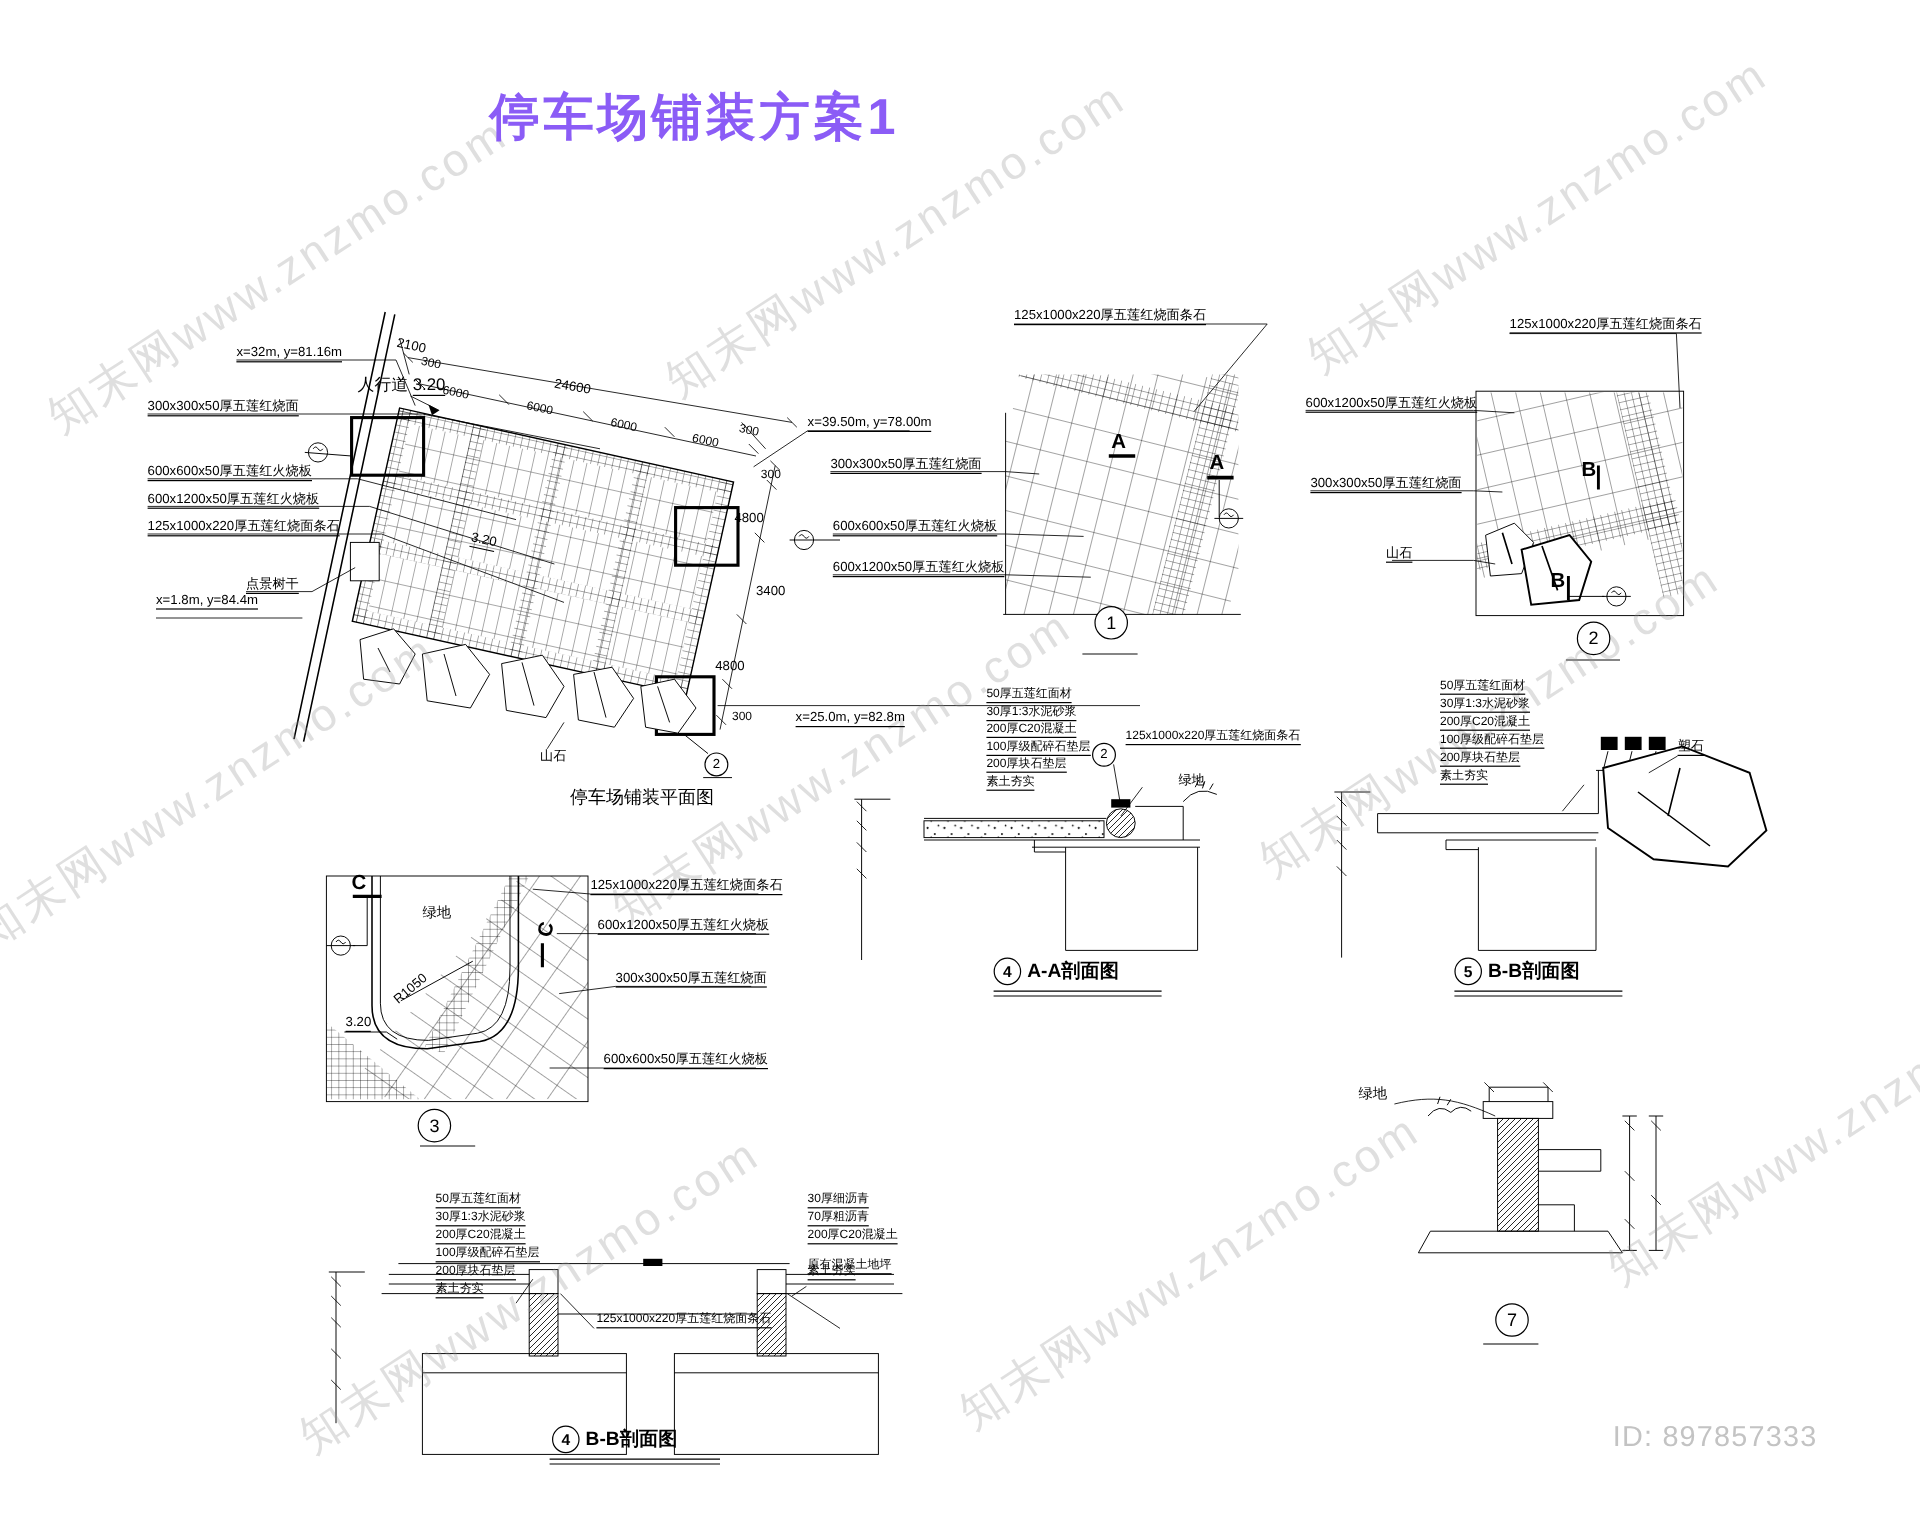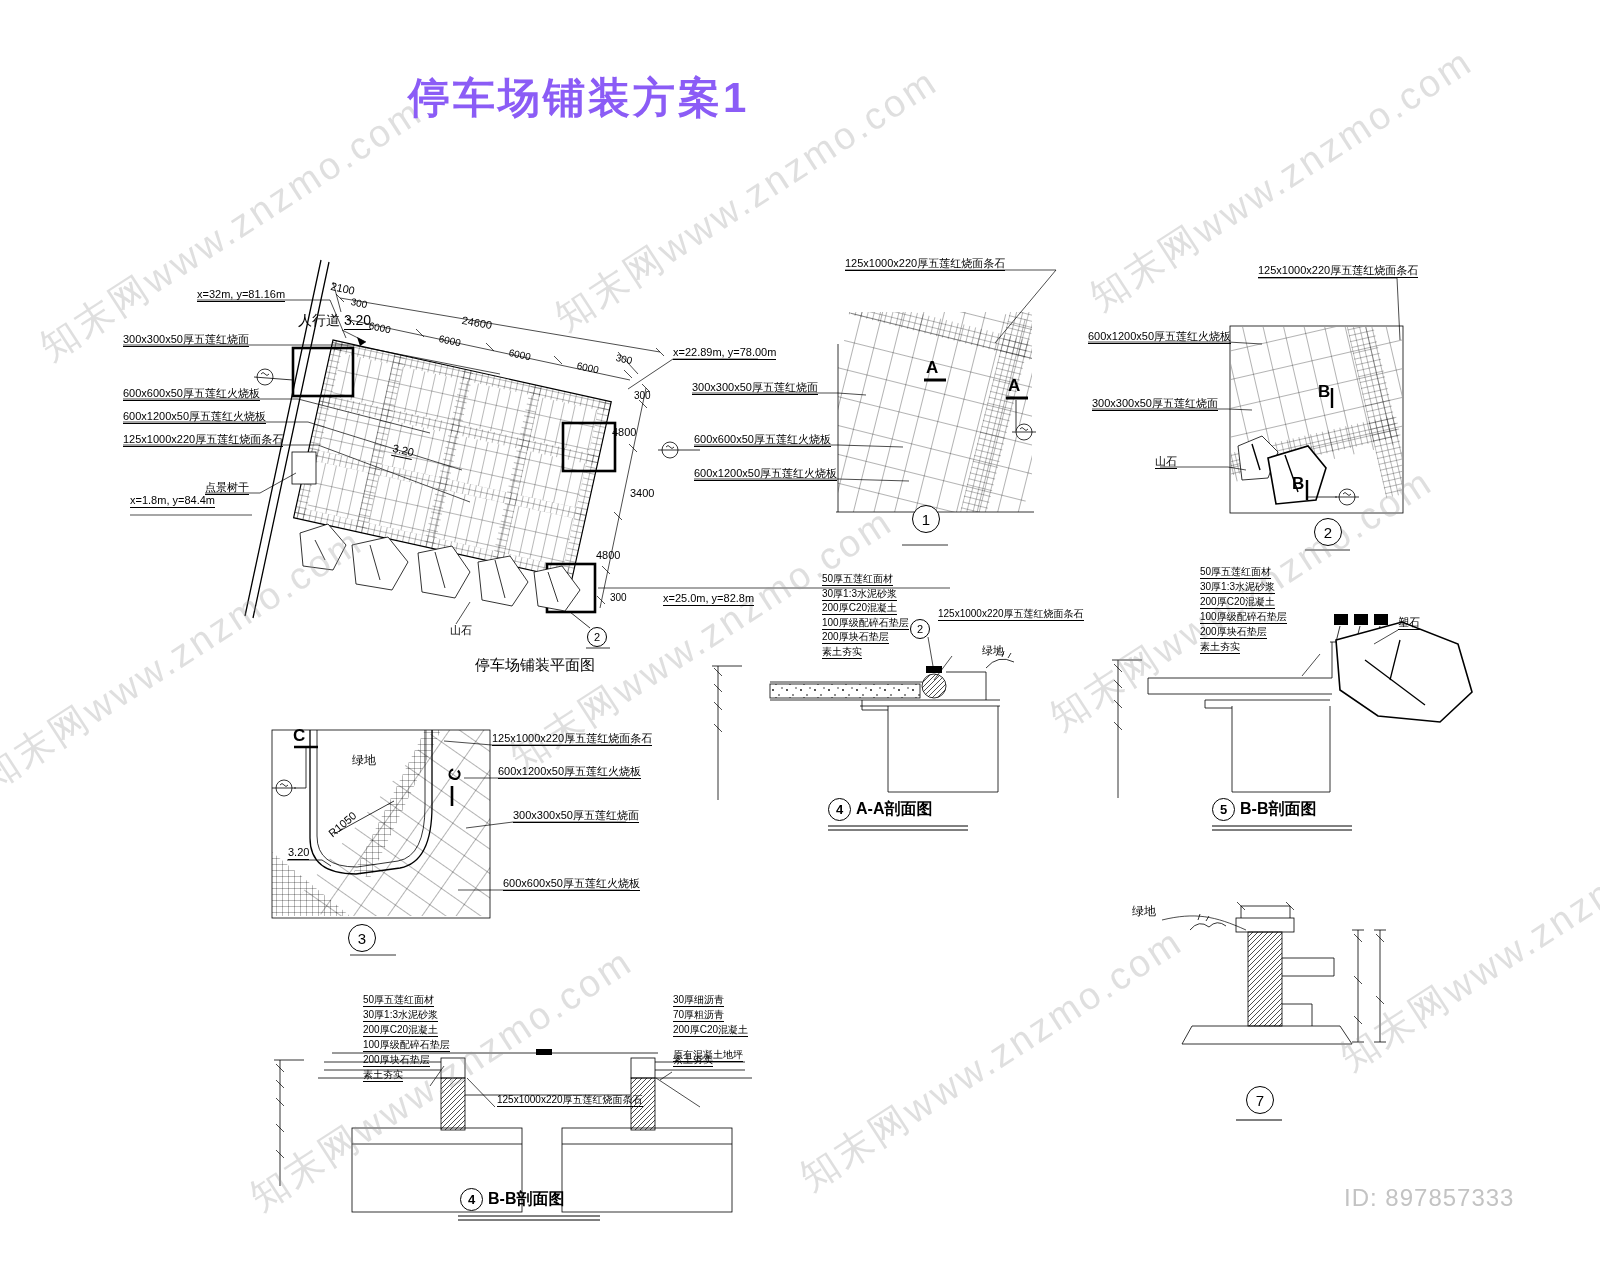--- a/index.html
+++ b/index.html
@@ -292,21 +292,21 @@
   <span class="lbl" style="left:450px;top:624px">山石</span>
   <span class="lbl s15" style="left:475px;top:657px">停车场铺装平面图</span>
   <span class="lbl r12" style="left:332px;top:280px">2100</span>
   <span class="lbl s10 r12" style="left:352px;top:296px">300</span>
   <span class="lbl r10" style="left:463px;top:314px">24600</span>
   <span class="lbl s10 r12" style="left:370px;top:320px">6000</span>
   <span class="lbl s10 r12" style="left:440px;top:333px">6000</span>
   <span class="lbl s10 r12" style="left:510px;top:347px">6000</span>
   <span class="lbl s10 r12" style="left:578px;top:360px">6000</span>
   <span class="lbl s10 r12" style="left:617px;top:352px">300</span>
-  <span class="lbl u" style="left:673px;top:346px">x=22.89m, y=78.00m</span>
+  <span class="lbl u" style="left:673px;top:346px">x=39.50m, y=78.00m</span>
   <span class="lbl s10" style="left:634px;top:390px">300</span>
   <span class="lbl" style="left:612px;top:426px">4800</span>
   <span class="lbl" style="left:630px;top:487px">3400</span>
   <span class="lbl" style="left:596px;top:549px">4800</span>
   <span class="lbl s10" style="left:610px;top:592px">300</span>
   <span class="lbl u" style="left:663px;top:592px">x=25.0m, y=82.8m</span>
   <span class="lbl u r12" style="left:394px;top:442px">3.20</span>
   <span class="cnum sm" style="left:587px;top:627px">2</span>
 
   <span class="lbl u" style="left:845px;top:257px">125x1000x220厚五莲红烧面条石</span>

